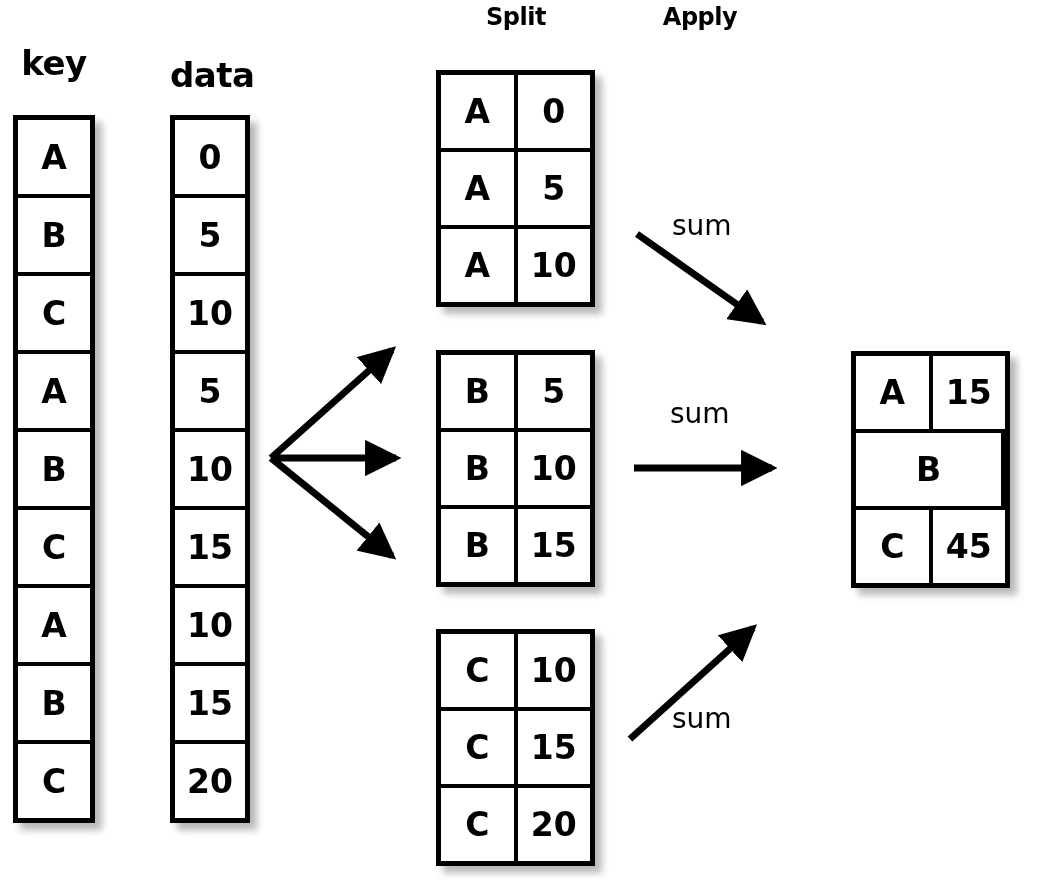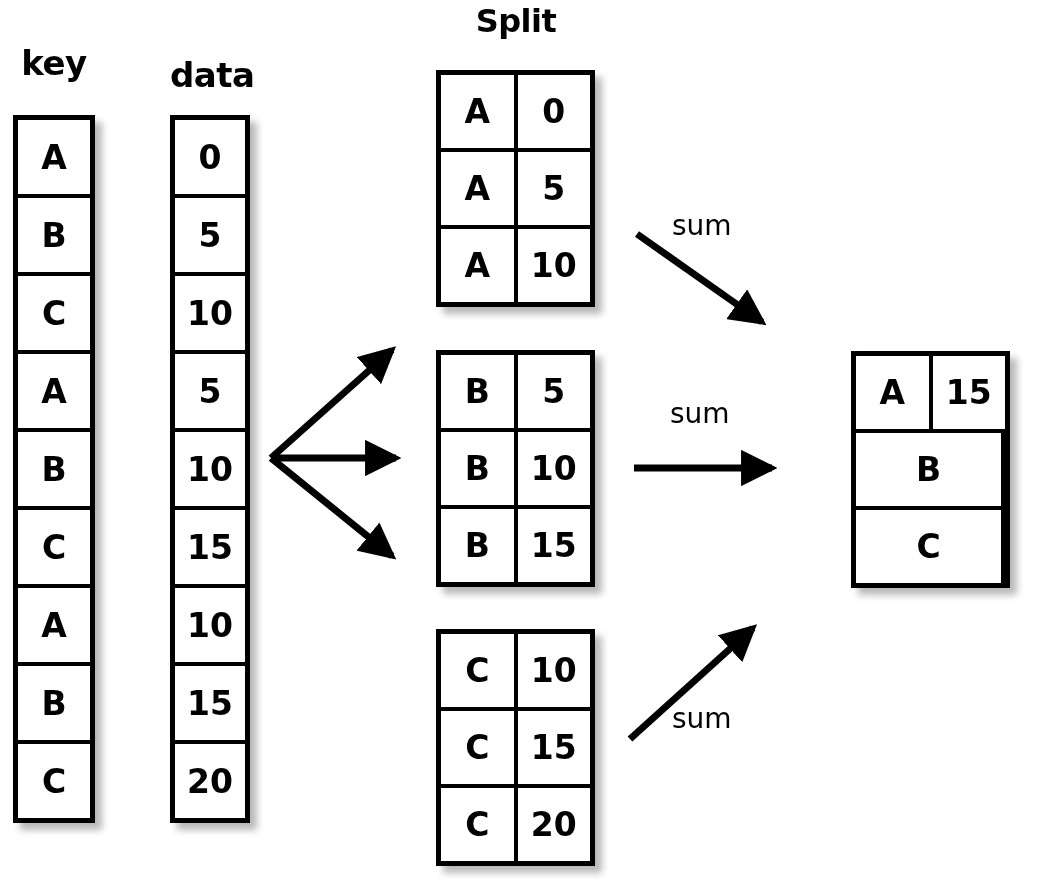--- a/index.html
+++ b/index.html
@@ -20,21 +20,21 @@
   .heading {
     position: absolute;
     font-weight: 700;
     color: #000000;
     text-align: center;
     white-space: nowrap;
     letter-spacing: -0.5px;
     line-height: 1;
   }
   .heading.small { font-size: 34px; }
-  .heading.big   { font-size: 32px; }
+  .heading.big   { font-size: 24px; }
 
   
   .box {
     position: absolute;
     box-sizing: border-box;
     background: #ffffff;
     border: 5px solid #000000;
     box-shadow: 7px 7px 7px rgba(0,0,0,0.28);
     display: flex;
     flex-direction: column;
@@ -83,20 +83,21 @@
 <body>
 
 <div id="canvas">
 
   <div class="heading small" style="left:13px; top:46px; width:82px;">key</div>
 
   <div class="heading small" style="left:170px; top:46px; width:82px;margin-top:12px;">data</div>
 
   <div class="heading big" style="left:436px; top:5px; width:160px;">Split</div>
 
+  <div class="heading big" style="left:620px; top:5px; width:160px;">Apply</div>
 
 
   <div class="box" style="left:13px; top:115px; width:82px; height:708px;">
     <div class="row">
         <div class="cell">A</div>
       </div>
     <div class="row">
         <div class="cell">B</div>
       </div>
     <div class="row">
@@ -200,20 +201,21 @@
   <div class="box" style="left:851px; top:351px; width:159px; height:237px;">
     <div class="row">
       <div class="cell keycol">A</div>
       <div class="cell">15</div>
     </div>
     <div class="row">
       <div class="cell keycol">B</div>
     </div>
     <div class="row">
       <div class="cell keycol">C</div>
+      <div class="cell">45</div>
     </div>
   </div>
 
   <svg class="arrows" viewBox="0 0 1038 896">
     <defs>
       <marker id="ah" viewBox="0 0 10 10" refX="8.5" refY="5" markerWidth="5.2" markerHeight="5.2" orient="auto-start-reverse">
         <path d="M 0 0 L 10 5 L 0 10 z" fill="#000000"></path>
       </marker>
     </defs>
 

